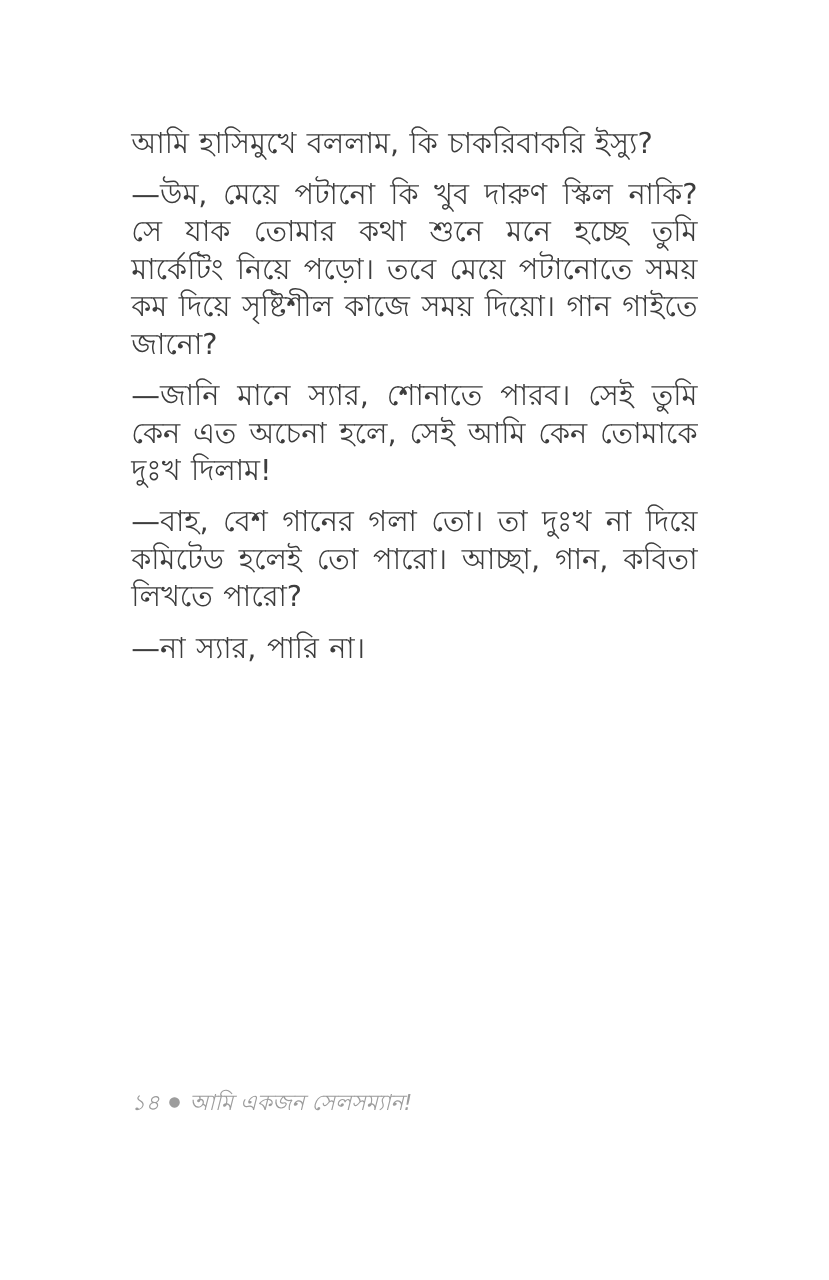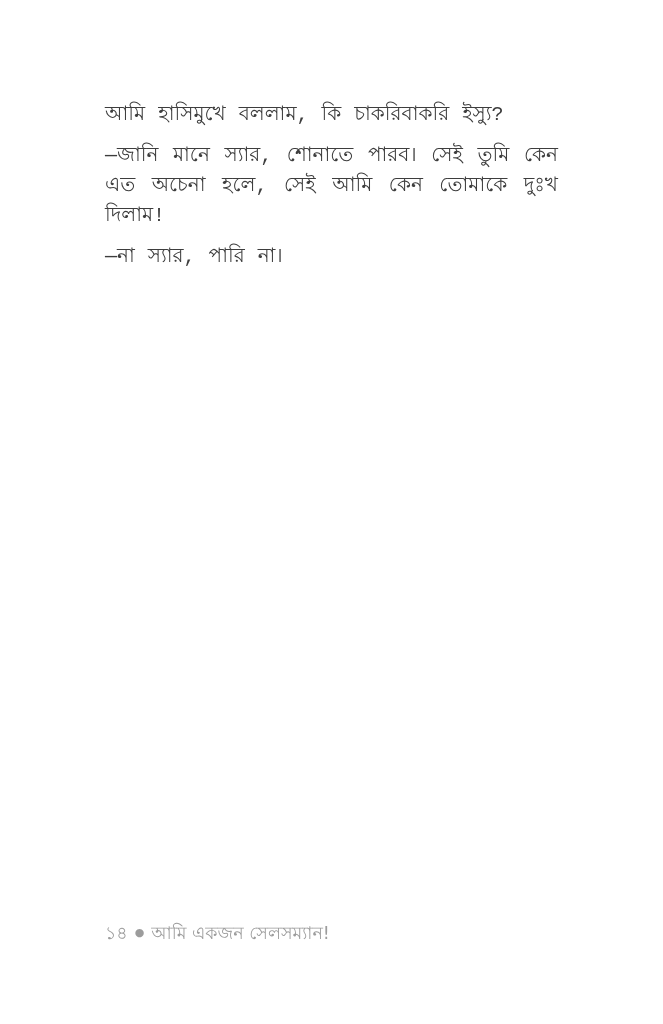--- a/index.html
+++ b/index.html
@@ -17,53 +17,55 @@
     overflow: hidden;
   }
   .text-block {
     position: absolute;
     left: 105px;
     top: 100px;
     width: 453px;
     color: #3d3d3d;
   }
   .para {
-    font-size: 20px;
+    font-size: 23px;
     line-height: 30px;
     text-align: justify;
     margin-bottom: 11px;
     word-spacing: 1px;
-    font-family: Liberation Mono, monospace;
   }
   .para:last-child { margin-bottom: 0; }
   .footer {
     position: absolute;
     left: 105px;
-    top: 921px;
+    top: 870px;
     color: #9c9c9c;
     font-size: 17.5px;
     line-height: 24px;
     white-space: nowrap;
+    font-style: italic;
   }
   .footer .bullet {
     display: inline-block;
     font-size: 11px;
     vertical-align: 3px;
     margin: 0 7px;
     color: #9c9c9c;
   }
 </style>
 </head>
 <body>
 
 <div class="page">
 
   <div class="text-block">
     <p class="para">আমি হাসিমুখে বললাম, কি চাকরিবাকরি ইস্যু?</p>
+    <p class="para">—উম, মেয়ে পটানো কি খুব দারুণ স্কিল নাকি? সে যাক তোমার কথা শুনে মনে হচ্ছে তুমি মার্কেটিং নিয়ে পড়ো। তবে মেয়ে পটানোতে সময় কম দিয়ে সৃষ্টিশীল কাজে সময় দিয়ো। গান গাইতে জানো?</p>
     <p class="para">—জানি মানে স্যার, শোনাতে পারব। সেই তুমি কেন এত অচেনা হলে, সেই আমি কেন তোমাকে দুঃখ দিলাম!</p>
+    <p class="para">—বাহ, বেশ গানের গলা তো। তা দুঃখ না দিয়ে কমিটেড হলেই তো পারো। আচ্ছা, গান, কবিতা লিখতে পারো?</p>
     <p class="para">—না স্যার, পারি না।</p>
 
   </div>
 
   <div class="footer">
     <span>১৪</span><span class="bullet">●</span><span>আমি একজন সেলসম্যান!</span>
   </div>
 
 </div>
 

